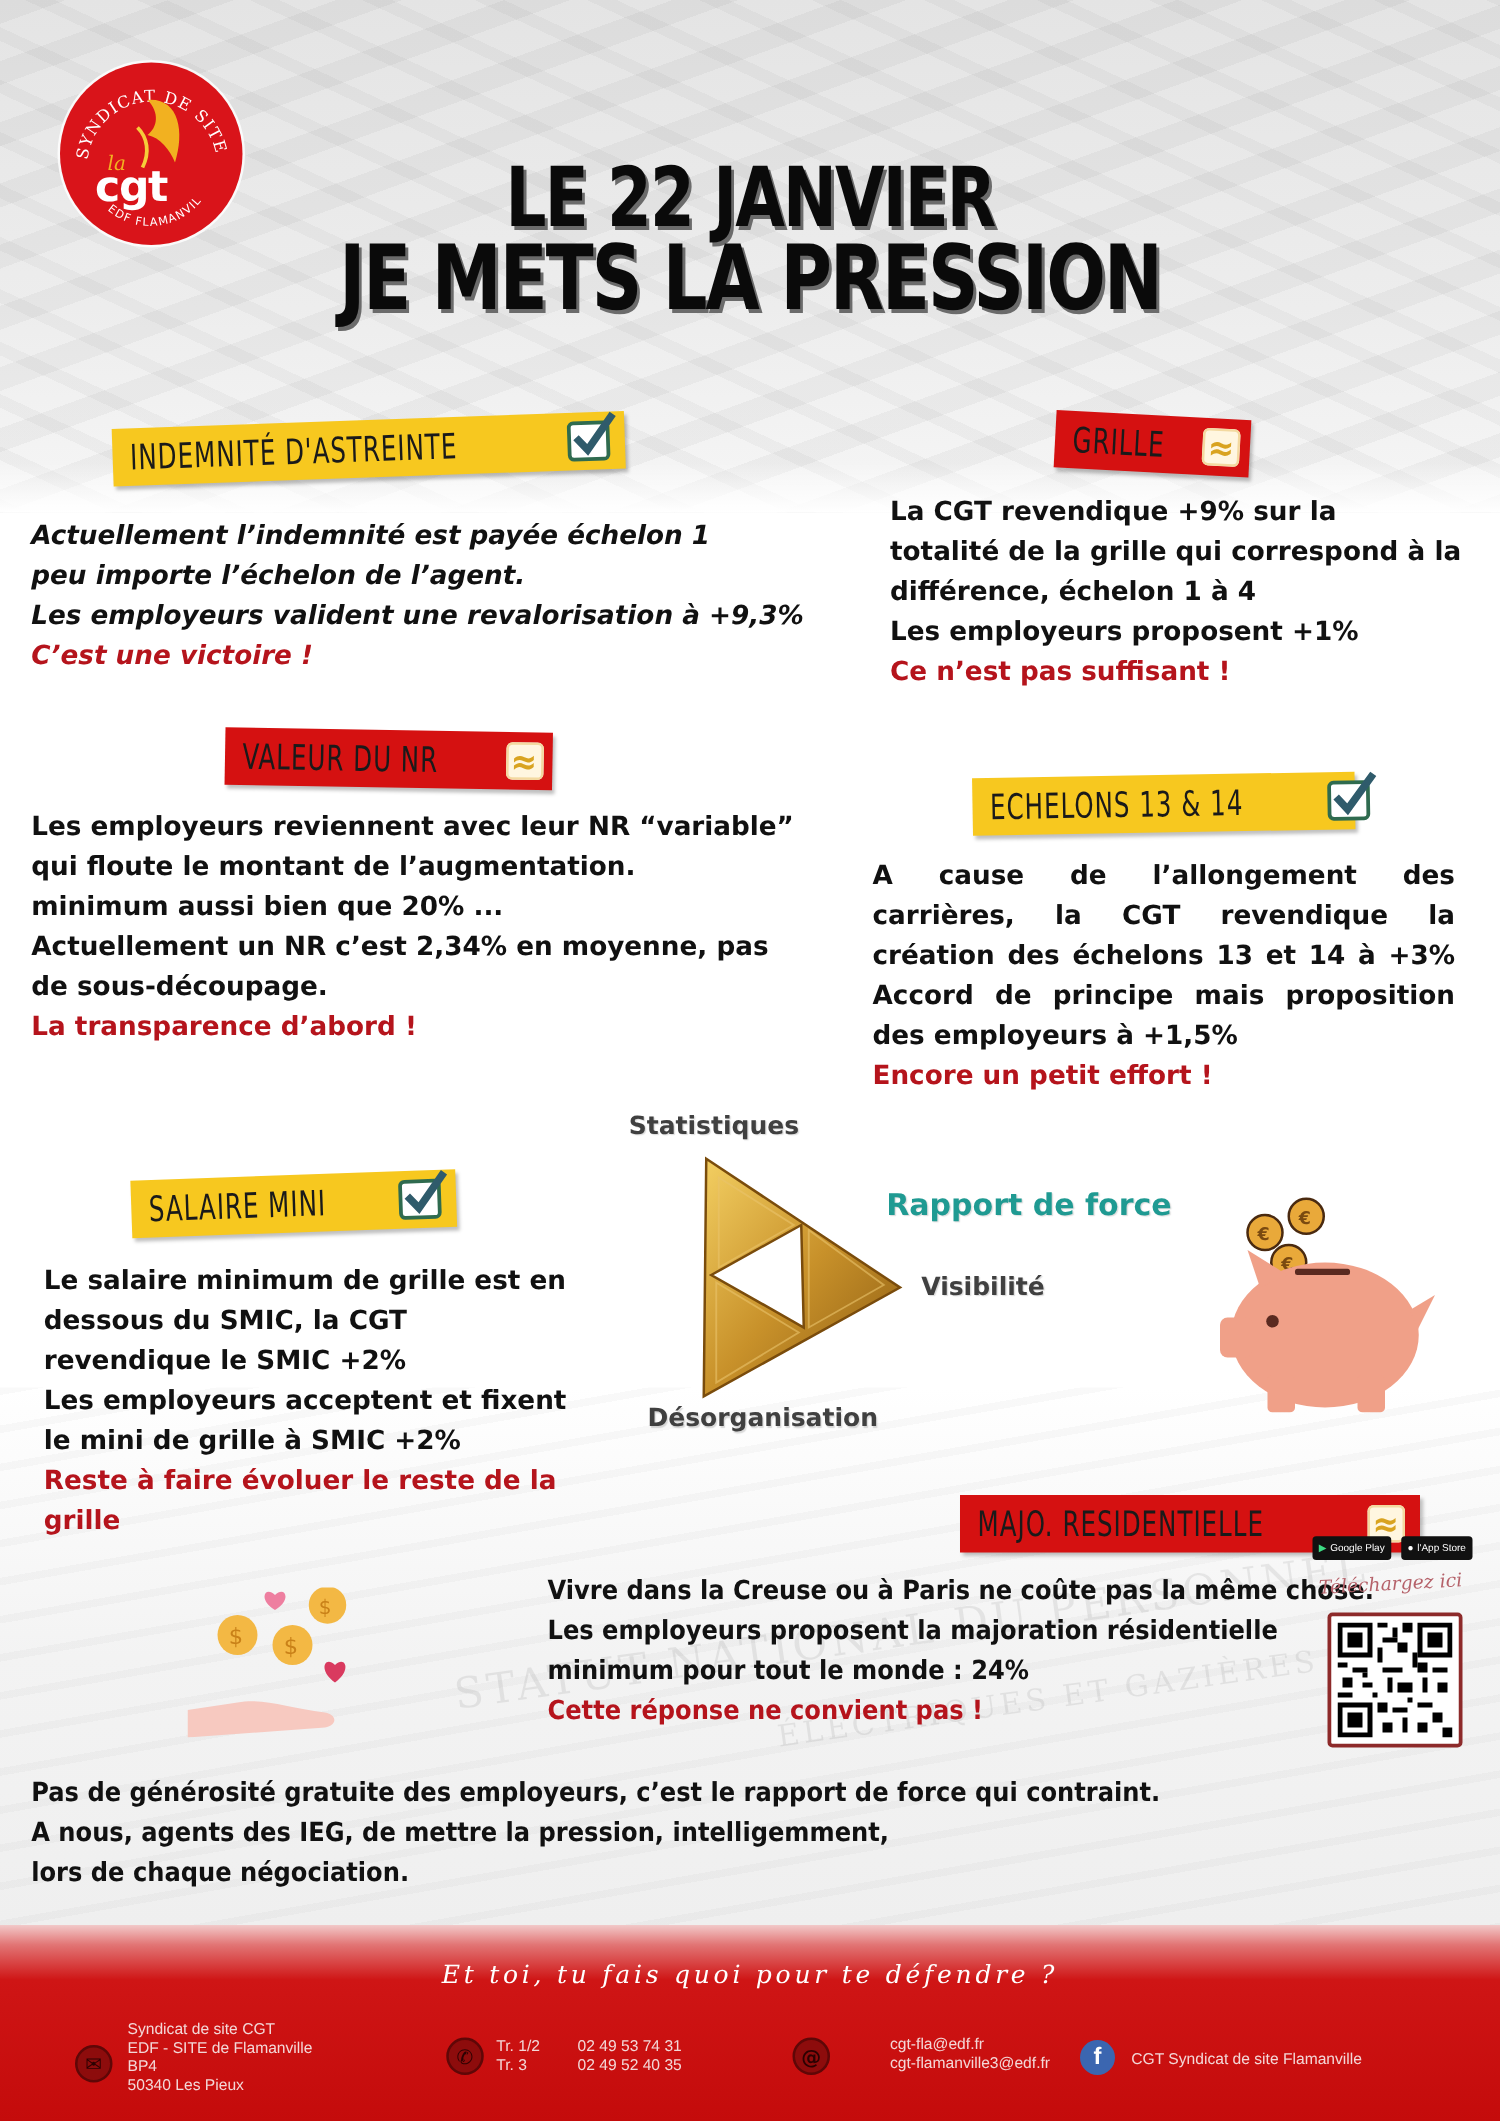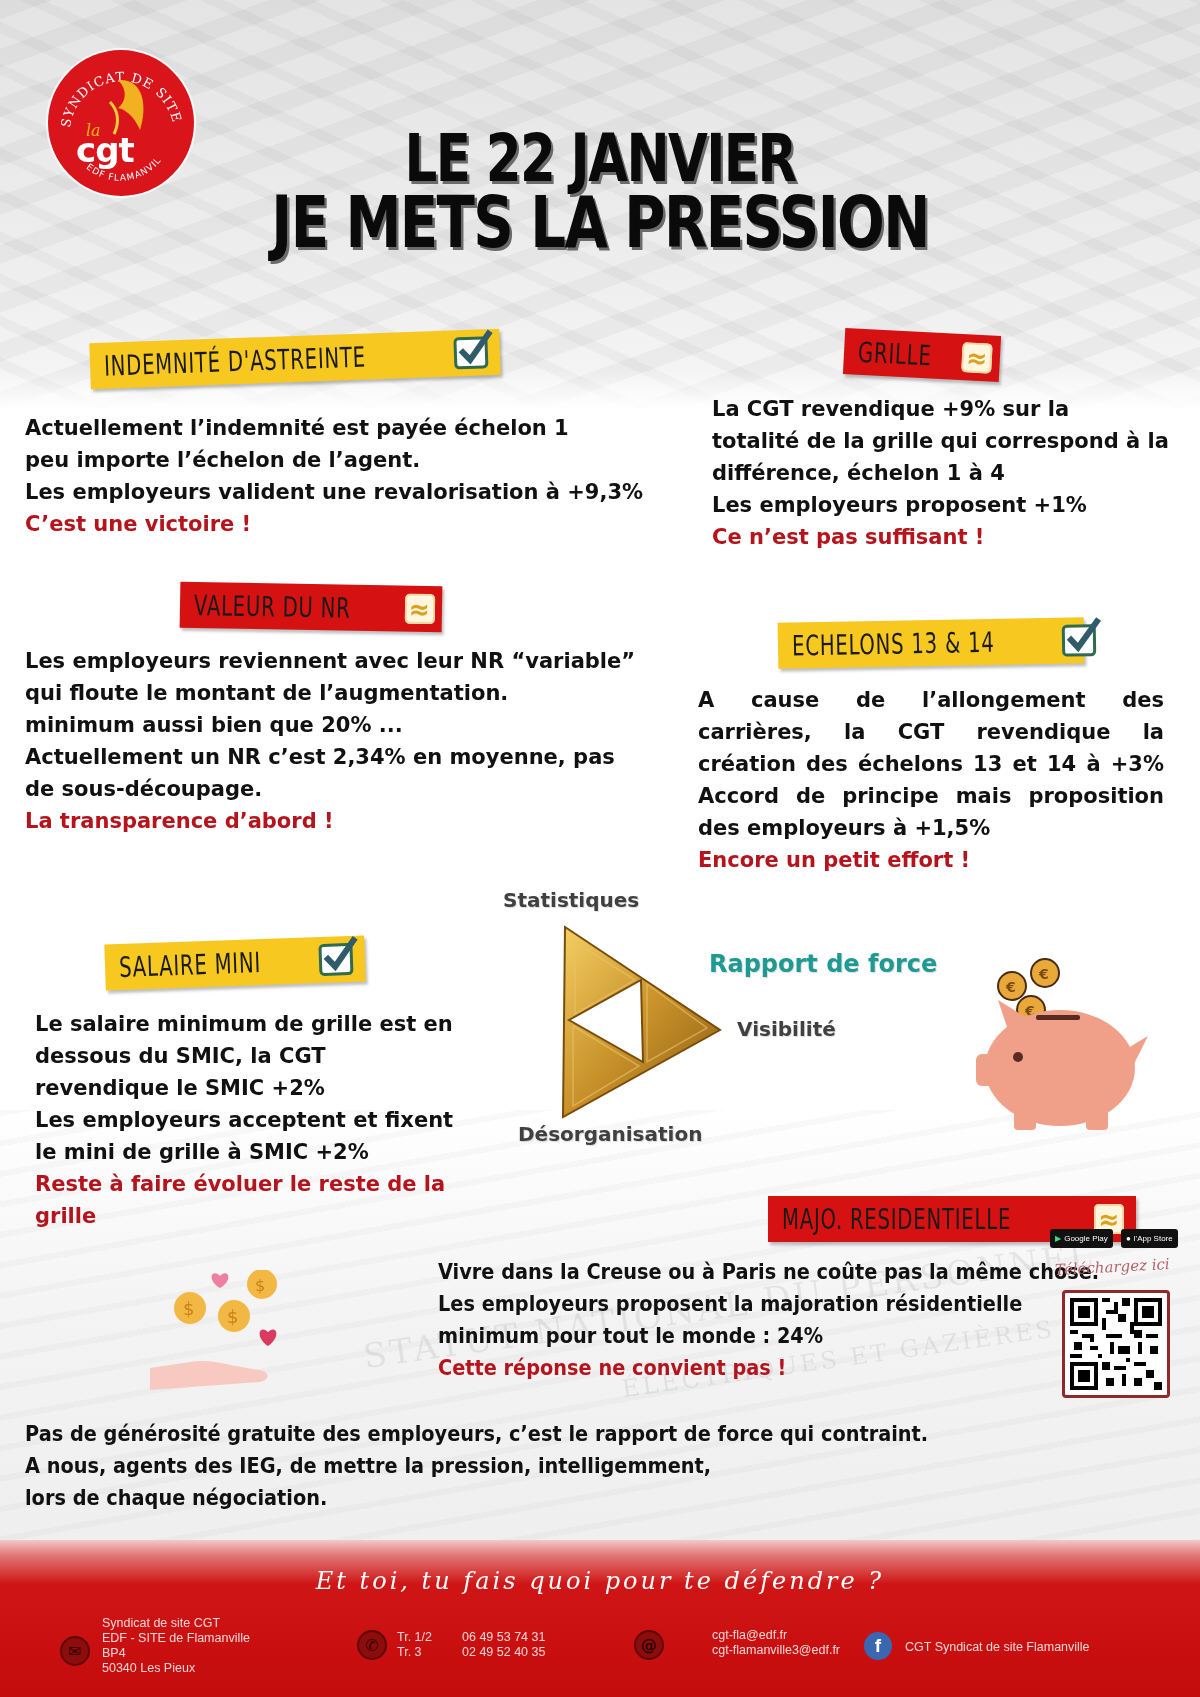--- a/index.html
+++ b/index.html
@@ -96,21 +96,21 @@
   .diag-label.teal { color: #1f9a92; font-size: 24px; }
 
   
   .footer-band {
     position: absolute; left: 0; top: 1540px; width: 1200px; height: 157px;
     background: linear-gradient(180deg, #f2c9c9 0%, #e27575 10%, #cf1515 28%, #c40b0b 100%);
   }
   .slogan {
     position: absolute; left: 0; width: 1200px; top: 1567px; text-align: center;
     color: #fff; font-family: "DejaVu Serif", serif; font-style: italic;
-    font-size: 24px; letter-spacing: 3px;
+    font-size: 20px; letter-spacing: 3px;
   }
   .contact { position: absolute; color: #f3d7d7; font-size: 12.5px; line-height: 15px; font-family: "Liberation Sans", sans-serif; }
   .contact .line { display: block; white-space: nowrap; }
   .cicon {
     position: absolute; width: 30px; height: 30px; border-radius: 50%;
     background: #8d0c0c; border: 2px solid #5f0707; color: #2a0202;
     display: flex; align-items: center; justify-content: center; font-size: 16px; font-weight: bold;
   }
   .fb-icon {
     position: absolute; width: 28px; height: 28px; border-radius: 50%; background: #3b66b0;
@@ -160,21 +160,21 @@
 <div class="title l2">JE METS LA PRESSION</div>
 
 <div class="tag yellow" style="left:90px;top:336px;transform:rotate(-2deg);width:410px;">
   <span class="tag-label">INDEMNITÉ D'ASTREINTE</span>
   <span class="icon-check" style="margin-left:auto;">
     <svg width="40" height="40" viewBox="0 0 40 40">
         <path d="M6 22 L15 32 L36 4" stroke="#2f5b6b" stroke-width="6" fill="none"></path>
       </svg>
   </span>
 </div>
-<div class="txt" style="left:25px;top:412px;">
+<div class="txt" style="left:25px;top:412px;font-style:italic;">
   <span class="line">Actuellement l’indemnité est payée échelon 1</span>
   <span class="line">peu importe l’échelon de l’agent.</span>
   <span class="line">Les employeurs valident une revalorisation à +9,3%</span>
   <span class="line accent">C’est une victoire !</span>
 </div>
 
 <div class="tag red" style="left:844px;top:332px;transform:rotate(3deg);width:156px;">
   <span class="tag-label">GRILLE</span>
   <span class="icon-approx" style="margin-left:auto;">≈</span>
 </div>
@@ -364,21 +364,21 @@
   <span class="line">BP4</span>
   <span class="line">50340 Les Pieux</span>
 </div>
 
 <div class="cicon" style="left:357px;top:1630px;">✆</div>
 <div class="contact" style="left:397px;top:1630px;">
   <span class="line">Tr. 1/2</span>
   <span class="line">Tr. 3</span>
 </div>
 <div class="contact" style="left:462px;top:1630px;">
-  <span class="line">06 49 53 74 31</span>
+  <span class="line">02 49 53 74 31</span>
   <span class="line">02 49 52 40 35</span>
 </div>
 
 <div class="cicon" style="left:634px;top:1630px;">@</div>
 <div class="contact" style="left:672px;top:1628px;margin-left:40px;">
   <span class="line">cgt-fla@edf.fr</span>
   <span class="line">cgt-flamanville3@edf.fr</span>
 </div>
 
 <div class="fb-icon" style="left:864px;top:1632px;">f</div>

